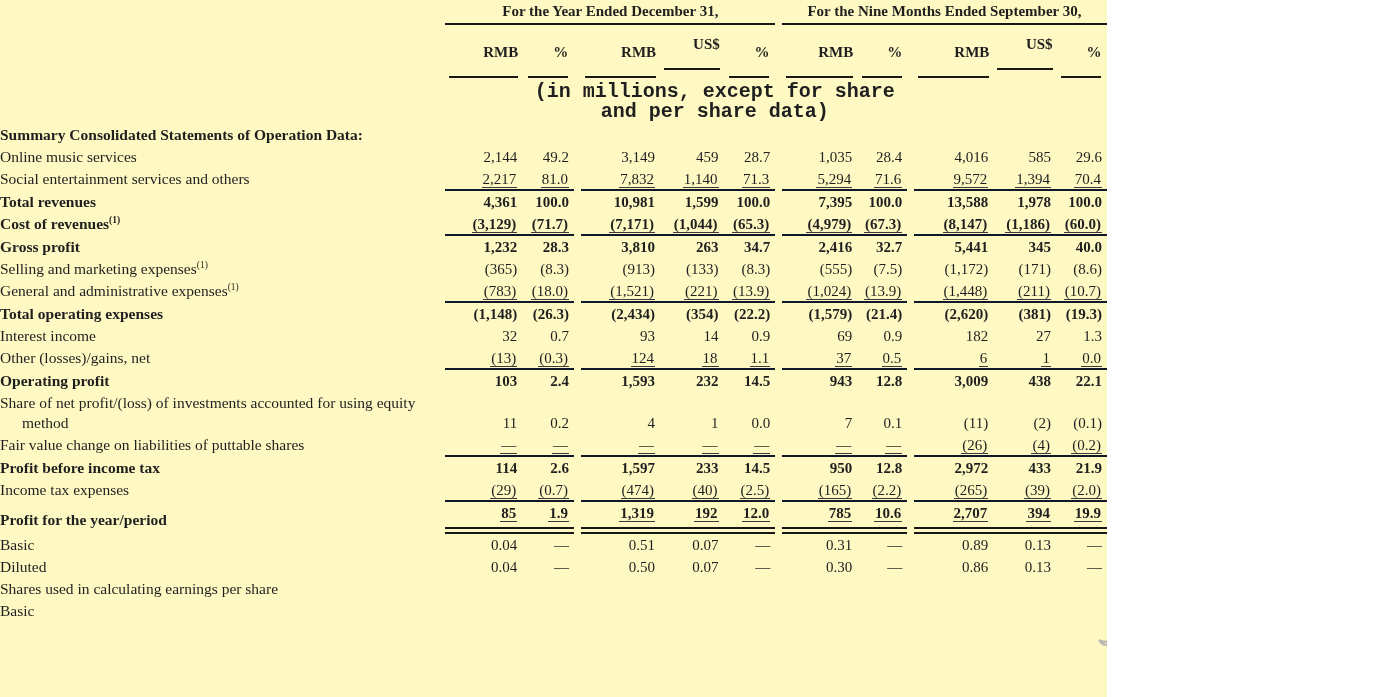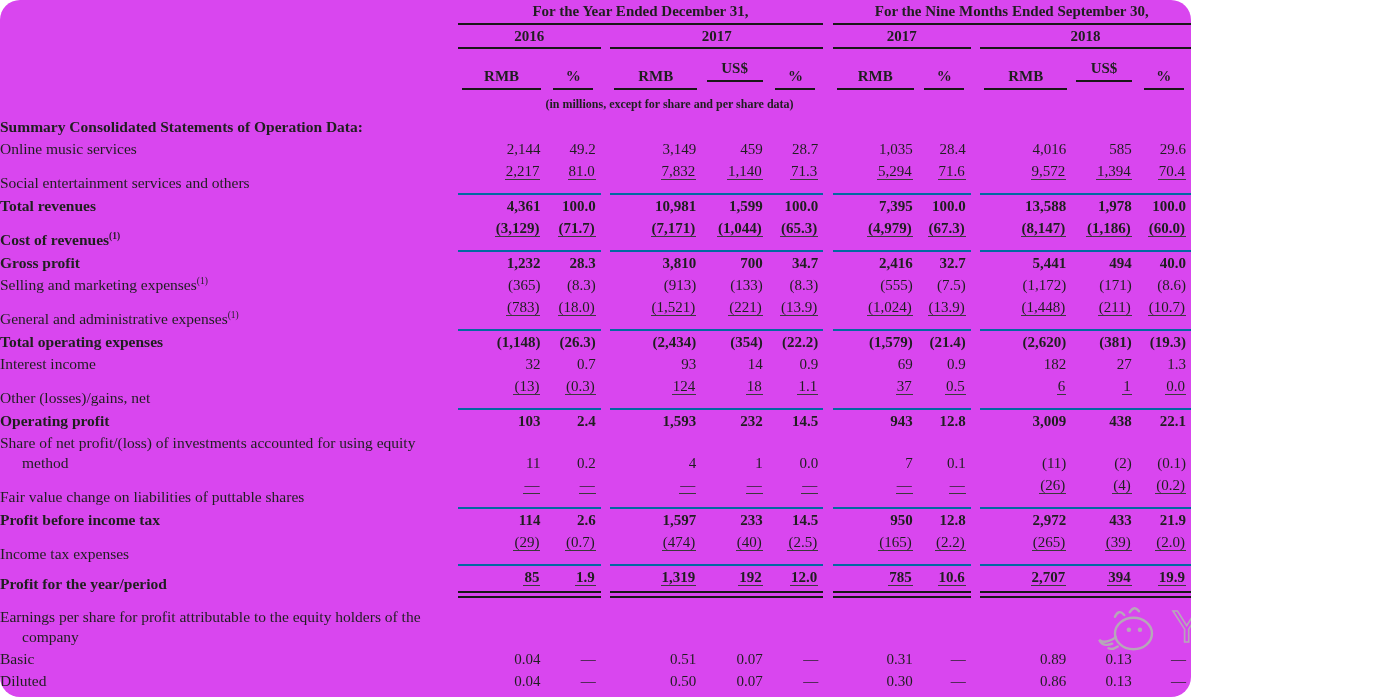--- a/index.html
+++ b/index.html
@@ -1,39 +1,38 @@
 <!DOCTYPE html>
 <html><head>
 <meta charset="utf-8">
 <style>
   html,body{margin:0;padding:0;background:#ffffff;}
   .page{
-    width:1191px;height:697px;position:relative;overflow:hidden;
-    background:#d946ef;color:#1f1f1f;
+    width:1107px;height:697px;position:relative;overflow:hidden;
+    background:#fef9c3;color:#1f1f1f;
     font-family:"Liberation Serif","DejaVu Serif",serif;
-    border-radius:20px;
   }
   table{border-collapse:collapse;table-layout:fixed;}
   td{padding:1px 0 1px;vertical-align:bottom;font-size:15px;line-height:20px;}
   td.lbl{padding-left:0;white-space:nowrap;font-size:15.5px;}
   td.num{text-align:right;padding-right:5px;white-space:nowrap;}
   .b{font-weight:bold;}
   .ind{padding-left:46px;}
   .l2{padding-left:22px;}
   sup{font-size:9.5px;line-height:0;}
   
   thead td{font-weight:bold;text-align:center;font-size:15px;}
   td.ghead{border-bottom:2px solid #181818;padding-bottom:2px;}
   td.yhead{border-bottom:2px solid #181818;padding-bottom:1px;}
-  td.chead .cu{display:block;border-bottom:2px solid #181818;padding-bottom:2px;margin:0 4px;}
+  td.chead .cu{display:block;border-bottom:2px solid #181818;padding-bottom:14px;margin:0 4px;text-align:right;}
   td.chead.pct .cu{width:40px;margin:0 auto;}
   td.chead.usd .cu{width:56px;margin:8px auto;}
-  td.note{text-align:left;font-weight:bold;font-size:12px;padding-top:3px;padding-bottom:2px;}
+  td.note{text-align:center;font-weight:bold;font-size:20px;padding-top:3px;padding-bottom:2px;font-family:Liberation Mono, monospace;}
   
-  td.rule{border-bottom:2px solid #0369a1;padding-bottom:12px;margin-top:6px;}
+  td.rule{border-bottom:2px solid #0f172a;padding-bottom:0;margin-top:6px;}
   td.rule2{border-bottom:7px double #181818;padding-bottom:4px;}
   .uv{border-bottom:1px solid #3a3a3a;padding:0 1px;}
   td.sp{padding-top:9px;}
   
   .watermark{
     position:absolute;left:1090px;top:598px;display:flex;align-items:center;gap:8px;
     opacity:.9;pointer-events:none;
   }
   .watermark .wm-text{
     font-family:"Liberation Sans","DejaVu Sans",sans-serif;
@@ -64,30 +63,20 @@
       </colgroup>
       <thead>
         <tr>
           <td></td>
           <td class="ghead" colspan="6">For the Year Ended December 31,</td>
           <td></td>
           <td class="ghead" colspan="6">For the Nine Months Ended September 30,</td>
         </tr>
         <tr>
           <td></td>
-          <td class="yhead" colspan="2">2016</td>
-          <td></td>
-          <td class="yhead" colspan="3">2017</td>
-          <td></td>
-          <td class="yhead" colspan="2">2017</td>
-          <td></td>
-          <td class="yhead" colspan="3">2018</td>
-        </tr>
-        <tr>
-          <td></td>
           <td class="chead rmb">
             <span class="cu">RMB</span>
           </td>
           <td class="chead pct">
             <span class="cu">%</span>
           </td>
           <td></td>
           <td class="chead rmb">
             <span class="cu">RMB</span>
           </td>
@@ -201,28 +190,28 @@
           <td class="num b rule"><span class="uv">(60.0)</span></td>
         </tr>
         <tr>
           <td class="lbl b">
             <div><span>Gross profit</span></div>
           </td>
           <td class="num b"><span>1,232</span></td>
           <td class="num b"><span>28.3</span></td>
           <td></td>
           <td class="num b"><span>3,810</span></td>
-          <td class="num b"><span>700</span></td>
+          <td class="num b"><span>263</span></td>
           <td class="num b"><span>34.7</span></td>
           <td></td>
           <td class="num b"><span>2,416</span></td>
           <td class="num b"><span>32.7</span></td>
           <td></td>
           <td class="num b"><span>5,441</span></td>
-          <td class="num b"><span>494</span></td>
+          <td class="num b"><span>345</span></td>
           <td class="num b"><span>40.0</span></td>
         </tr>
         <tr>
           <td class="lbl ind">
             <div><span>Selling and marketing expenses</span><sup>(1)</sup></div>
           </td>
           <td class="num"><span>(365)</span></td>
           <td class="num"><span>(8.3)</span></td>
           <td></td>
           <td class="num"><span>(913)</span></td>
@@ -409,26 +398,20 @@
           <td class="num b rule2"><span class="uv">1,319</span></td>
           <td class="num b rule2"><span class="uv">192</span></td>
           <td class="num b rule2"><span class="uv">12.0</span></td>
           <td></td>
           <td class="num b rule2"><span class="uv">785</span></td>
           <td class="num b rule2"><span class="uv">10.6</span></td>
           <td></td>
           <td class="num b rule2"><span class="uv">2,707</span></td>
           <td class="num b rule2"><span class="uv">394</span></td>
           <td class="num b rule2"><span class="uv">19.9</span></td>
-        </tr>
-        <tr>
-          <td class="lbl sp" colspan="14">
-            <div><span>Earnings per share for profit attributable to the equity holders of the</span></div>
-            <div class="l2">company</div>
-          </td>
         </tr>
         <tr>
           <td class="lbl ind">
             <div><span>Basic</span></div>
           </td>
           <td class="num"><span>0.04</span></td>
           <td class="num"><span>—</span></td>
           <td></td>
           <td class="num"><span>0.51</span></td>
           <td class="num"><span>0.07</span></td>

